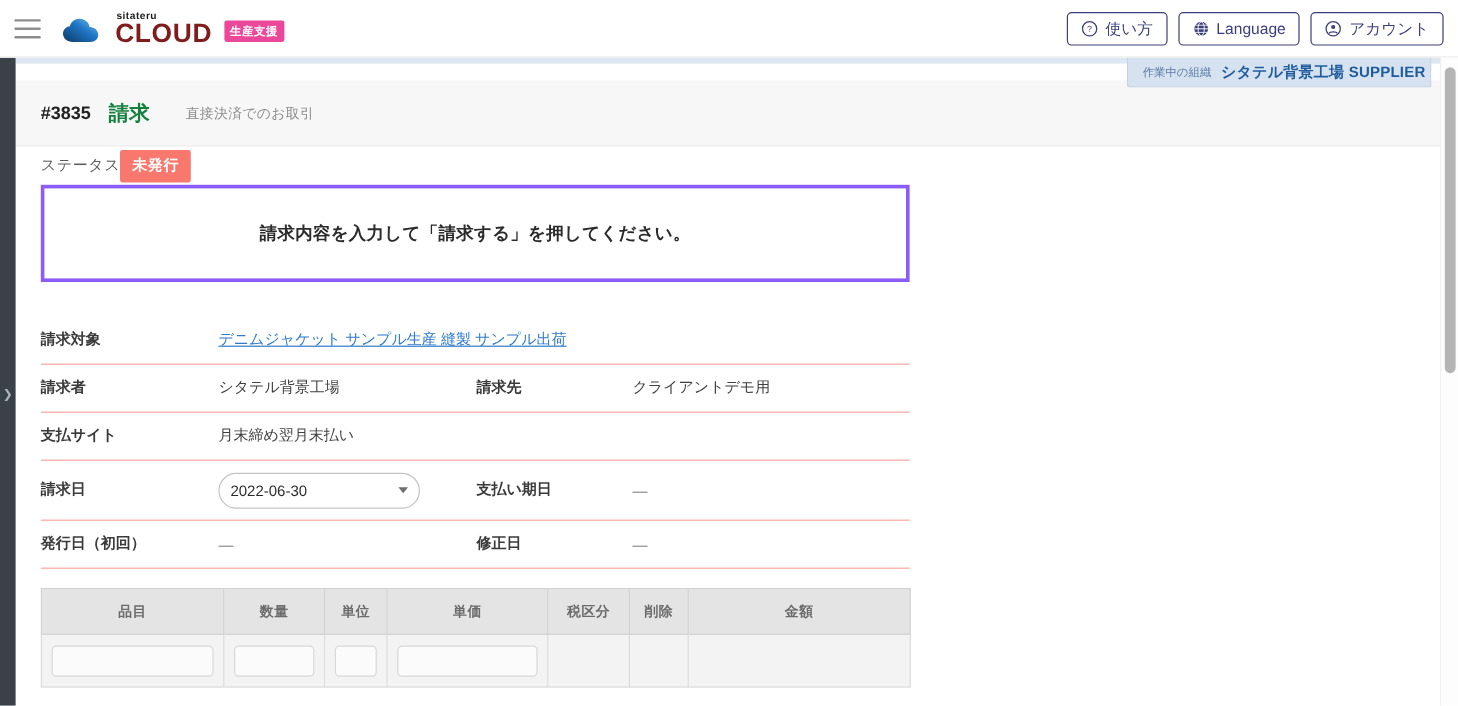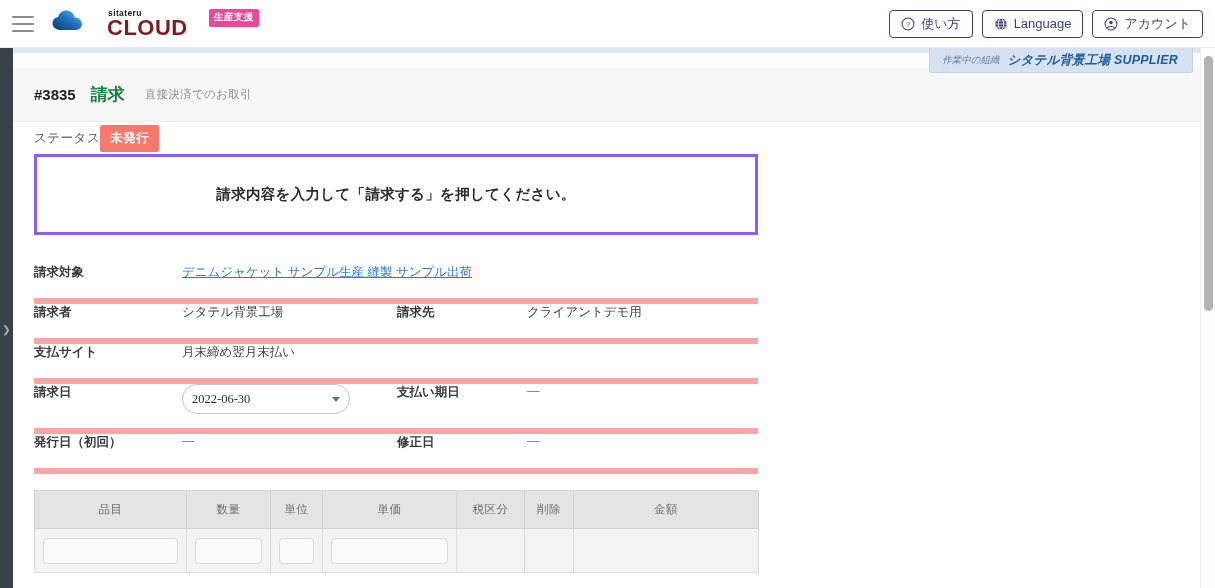--- a/index.html
+++ b/index.html
@@ -25,21 +25,21 @@
     width: 22px; height: 16px;
     margin-left: 12px; margin-right: 18px;
     display: flex; flex-direction: column; justify-content: space-between;
     cursor: pointer;
   }
   .hamburger span {
     display: block; height: 2px; width: 100%;
     background: #8d8d8d; border-radius: 1px;
   }
 
-  .logo-block { display: flex; align-items: flex-start; gap: 21px; }
+  .logo-block { display: flex; align-items: flex-end; gap: 10px; }
   .cloud-mark { width: 34px; height: 24px; display: block; }
   .logo-text { display: flex; flex-direction: column; line-height: 1; }
   .logo-sitateru {
     font-size: 8.5px; letter-spacing: .4px; color: #1a1a1a;
     font-weight: 700; margin-bottom: 1px; margin-left: 1px;
   }
   .logo-cloud {
     font-size: 22px; font-weight: 700; letter-spacing: .5px;
     color: #7f1d1d; line-height: .92;
   }
@@ -73,23 +73,22 @@
   
   .org-banner {
     position: absolute;
     top: 48px; right: 22px;
     height: 25px;
     background: #d6e2f0;
     border: 1px solid #c2d3e8;
     border-top: none;
     border-radius: 0 0 3px 3px;
     display: flex; align-items: center; gap: 8px;
-    padding: 0 14px 0 12px;
+    padding: 0 4px 0 12px;
     z-index: 35;
-    font-style: italic;
   }
   .org-label { font-size: 9.5px; color: #5a7ca6; }
   .org-name { font-size: 12.5px; color: #1f5c9e; font-weight: 700; letter-spacing: .2px; }
 
   
   .sidebar {
     position: absolute;
     top: 48px; left: 0;
     width: 13px; height: 540px;
     background: #394149;
@@ -120,21 +119,21 @@
   
   .page-head {
     position: absolute; top: 19px; left: 0;
     width: 1202px; height: 55px;
     background: #f7f7f7;
     border-bottom: 1px solid #ececec;
     display: flex; align-items: center;
   }
   .ph-id { font-size: 15px; font-weight: 700; color: #222; margin-left: 21px; }
   .ph-title { font-size: 17px; font-weight: 700; color: #15803d; margin-left: 15px; }
-  .ph-sub { font-size: 11.5px; color: #8c8c8c; margin-left: 20px; letter-spacing: .3px; }
+  .ph-sub { font-size: 11.5px; color: #8c8c8c; margin-left: 30px; letter-spacing: .3px; }
 
   
   .content { position: absolute; top: 60px; left: 0; width: 1202px; }
 
   .status-row {
     display: flex; align-items: center; 
     margin: 0 0 0 21px; padding-top: 14px; height: 46px;
   }
   .status-label { font-size: 12.5px; color: #5d5d5d; letter-spacing: .5px; }
   .status-badge {
@@ -165,23 +164,23 @@
     background: #9b9b9b; color: #fff;
     border: none; border-radius: 3px;
     font-size: 14px; font-weight: 700;
     padding: 9px 22px; cursor: pointer;
     font-family: "Liberation Sans", sans-serif;
   }
 
   
   .details { margin-left: 21px; width: 724px; margin-top: 29px; }
   .drow {
-    display: flex; 
+    display: flex; align-items: center;
     height: 40px;
-    border-bottom: 6px solid #fca5a5;
+    border-bottom: 1px solid #fca5a5;
   }
   .drow:first-child { border-top: none; }
   .dlabel { width: 148px; font-size: 12.5px; font-weight: 700; color: #3a3a3a; flex-shrink: 0; }
   .dvalue { font-size: 12.5px; color: #3f3f3f; }
   .dvalue.col1 { width: 215px; flex-shrink: 0; }
   .dlabel.second { width: 130px; flex-shrink: 0; }
   .dash { color: #7a7a7a; }
   .link {
     color: #2f7ac9; font-size: 12.5px;
     text-decoration: underline; cursor: pointer;
@@ -191,21 +190,20 @@
   .date-select {
     width: 168px; height: 30px;
     border: 1px solid #c4c4c4;
     border-radius: 15px;
     background: #fff;
     display: flex; align-items: center;
     padding: 0 9px;
     font-size: 12.5px; color: #2b2b2b;
     cursor: pointer;
     position: relative;
-    font-family: Liberation Serif, serif;
   }
   .date-caret {
     position: absolute; right: 9px;
     width: 0; height: 0;
     border-left: 4px solid transparent;
     border-right: 4px solid transparent;
     border-top: 5px solid #6e6e6e;
   }
   .sel-wrap { width: 215px; flex-shrink: 0; }
 
@@ -215,21 +213,21 @@
     width: 724px;
     margin-top: 16px;
     border-collapse: collapse;
     table-layout: fixed;
   }
   .items-table th {
     background: #e4e4e4;
     border: 1px solid #d2d2d2;
     height: 38px;
     font-size: 11.5px;
-    font-weight: 400;
+    font-weight: 700;
     color: #6b6b6b;
     letter-spacing: .5px;
   }
   .items-table td {
     border: 1px solid #dcdcdc;
     background: #f3f3f3;
     height: 44px;
     vertical-align: middle;
     padding: 0 8px;
   }

